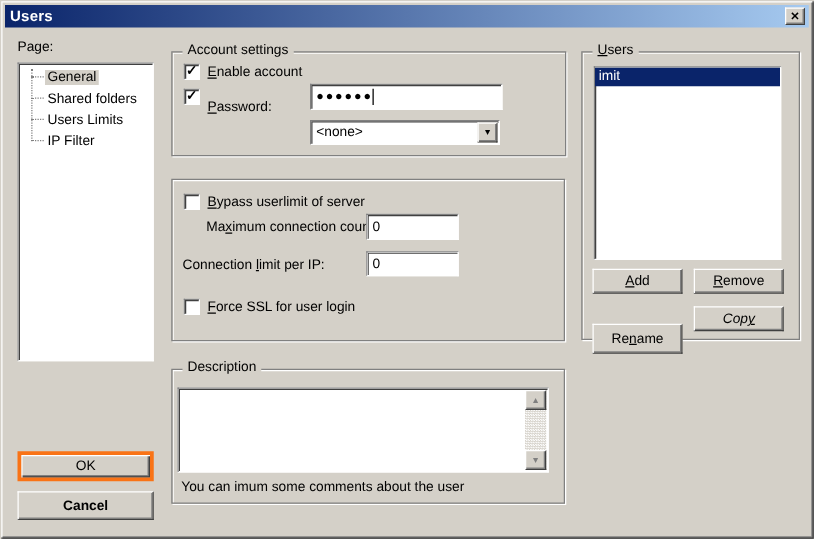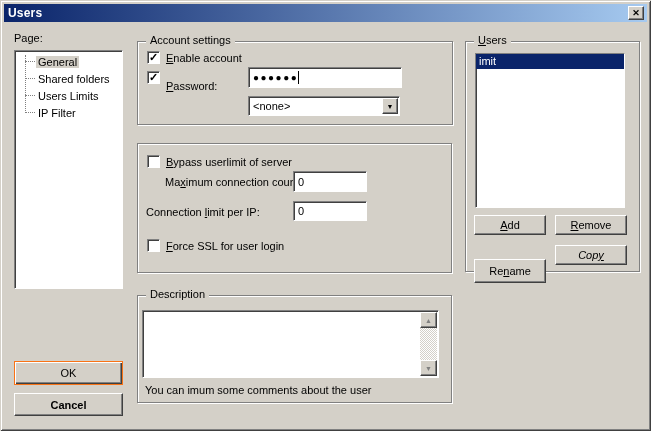--- a/index.html
+++ b/index.html
@@ -26,21 +26,21 @@
     display:flex; align-items:center; justify-content:center;
     font-size:9px; font-weight:bold; line-height:1;
   }
   .btn {
     position:absolute; display:flex; align-items:center; justify-content:center;
     font-size:11px; background:#d4d0c8;
     border:1px solid; border-color:#ffffff #404040 #404040 #ffffff;
     box-shadow: inset -1px -1px 0 #808080;
   }
   .btn-default {
-    border:1px solid #f97316;
+    border:3px solid #f97316;
     box-shadow: inset 1px 1px 0 #ffffff, inset -1px -1px 0 #404040, inset -2px -2px 0 #808080;
   }
 
   .sunken {
     background:#fff;
     border:1px solid; border-color:#808080 #ffffff #ffffff #808080;
     box-shadow: inset 1px 1px 0 #404040;
   }
 
   .groupbox {

